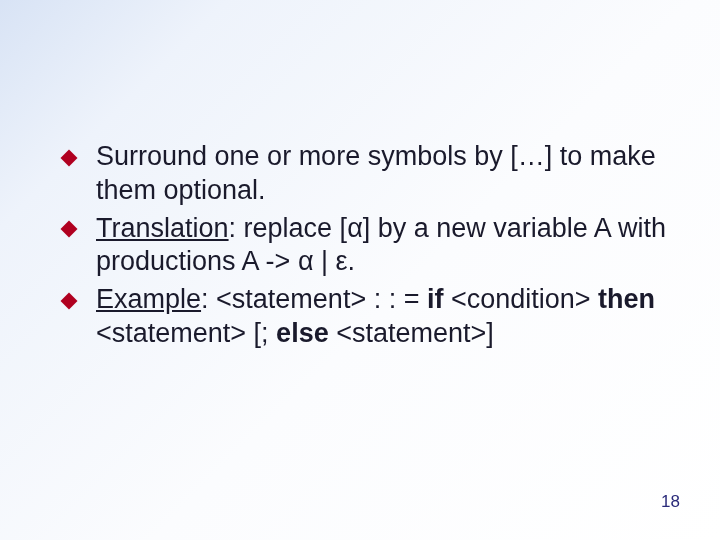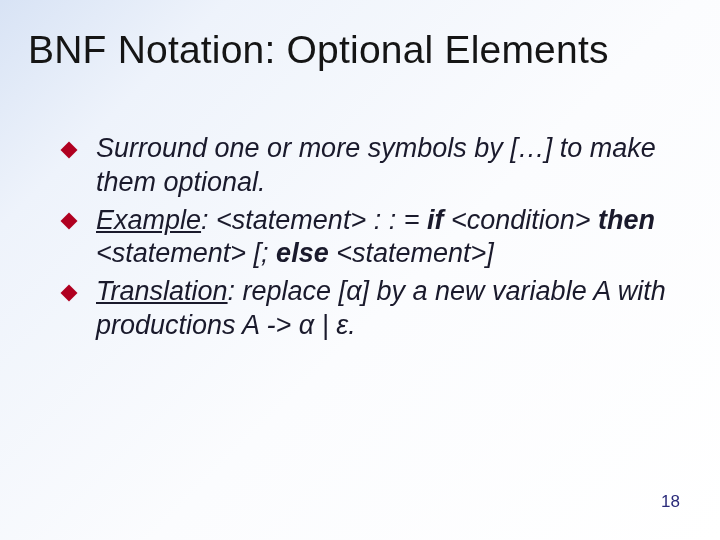--- a/index.html
+++ b/index.html
@@ -21,27 +21,26 @@
     position: absolute;
     top: 28px;
     left: 28px;
     right: 28px;
     font-size: 39px;
     color: #151515;
     letter-spacing: 0.2px;
   }
   .body {
     position: absolute;
-    top: 132px;
+    top: 140px;
     left: 60px;
     right: 50px;
     font-size: 27px;
     line-height: 1.25;
     color: #1a1a2c;
-    font-style: italic;
   }
   .bullet {
     position: relative;
     padding-left: 36px;
     margin-bottom: 4px;
   }
   .diamond {
     position: absolute;
     left: 0;
     top: 0.32em;
@@ -71,36 +70,35 @@
     right: 40px;
     font-size: 17px;
     color: #2a2a7a;
   }
 </style>
 </head>
 <body>
 
 <div class="slide">
 
-  <div class="title">BNF Notation: Optional Elements</div>
 
   <div class="body">
 
     <div class="bullet">
       <span class="diamond"></span>
       <span>Surround one or more symbols by […] to make them optional.</span>
     </div>
 
     <div class="bullet">
       <span class="diamond"></span>
-      <span class="underline">Example</span><span>: &lt;statement&gt; : : = </span><span class="bold">if</span><span> &lt;condition&gt; </span><span class="bold">then</span><span> &lt;statement&gt; [; </span><span class="bold">else</span><span> &lt;statement&gt;]</span>
+      <span class="underline">Translation</span><span>: replace [</span><span>α</span><span>] by a new variable A with productions A -&gt; </span><span>α</span><span> | ε.</span>
     </div>
 
     <div class="bullet">
       <span class="diamond"></span>
-      <span class="underline">Translation</span><span>: replace [</span><span>α</span><span>] by a new variable A with productions A -&gt; </span><span>α</span><span> | ε.</span>
+      <span class="underline">Example</span><span>: &lt;statement&gt; : : = </span><span class="bold">if</span><span> &lt;condition&gt; </span><span class="bold">then</span><span> &lt;statement&gt; [; </span><span class="bold">else</span><span> &lt;statement&gt;]</span>
     </div>
 
   </div>
 
   <div class="pagenum">18</div>
 
 </div>
 
 </body></html>

